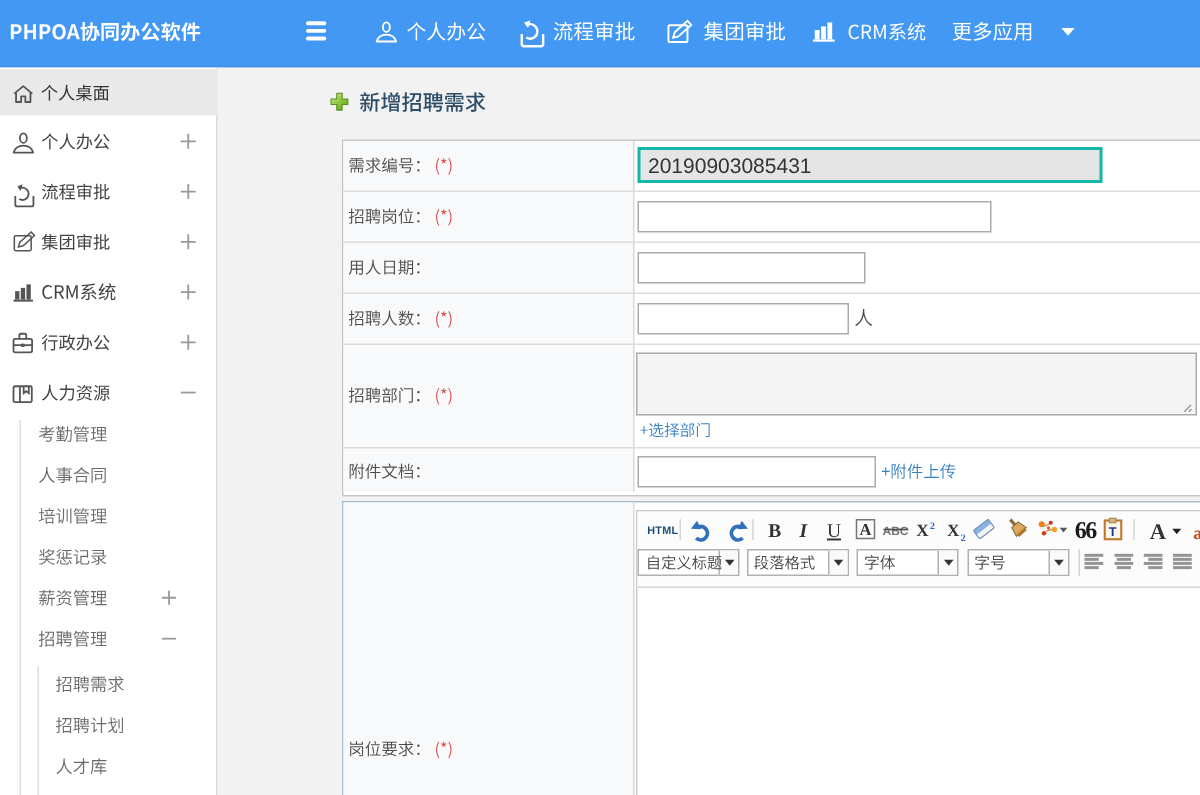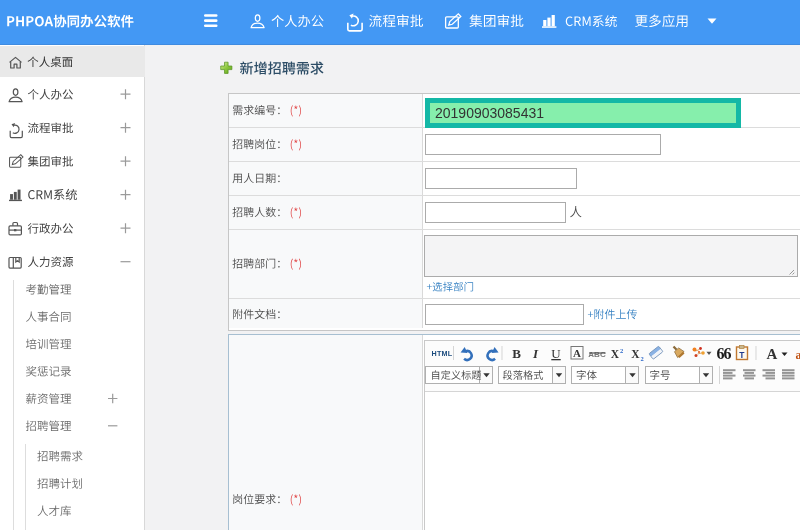--- a/index.html
+++ b/index.html
@@ -26,21 +26,21 @@
 
   <div class="abs" style="left:193px;top:0;width:1px;height:234px;background:#d9d9d9"></div>
 
   <div class="abs" style="left:0;top:33px;width:600px;height:1px;background:#dcdcdc"></div>
   <div class="abs" style="left:0;top:67px;width:600px;height:1px;background:#dcdcdc"></div>
   <div class="abs" style="left:0;top:101px;width:600px;height:1px;background:#dcdcdc"></div>
   <div class="abs" style="left:0;top:135px;width:600px;height:1px;background:#dcdcdc"></div>
   <div class="abs" style="left:0;top:204px;width:600px;height:1px;background:#dcdcdc"></div>
 </div>
 
-<div class="abs" style="left:425px;top:97.5px;width:301px;height:20px;border:5px solid #14b8a6;background:#86efac;
+<div class="abs" style="left:425px;top:97.5px;width:301px;height:20px;border:2px solid #14b8a6;background:#e5e5e5;
   font-size:14px;color:#333;line-height:20px;padding-left:5px">20190903085431</div>
 <div class="abs" style="left:425px;top:133.5px;width:234px;height:19px;border:1px solid #ababab;background:#fff"></div>
 <div class="abs" style="left:425px;top:167.5px;width:150px;height:19px;border:1px solid #ababab;background:#fff"></div>
 <div class="abs" style="left:425px;top:201.5px;width:139px;height:19px;border:1px solid #ababab;background:#fff"></div>
 
 <div class="abs" style="left:424px;top:235px;width:372px;height:40px;border:1px solid #ababab;background:#f4f4f5"></div>
 
 <div class="abs" style="left:425px;top:303.5px;width:157px;height:19px;border:1px solid #ababab;background:#fff"></div>
 
 <div class="abs" style="left:228px;top:334px;width:600px;height:196px;border-left:1px solid #a7bfd1;border-top:1px solid #a7bfd1;background:#fff">

